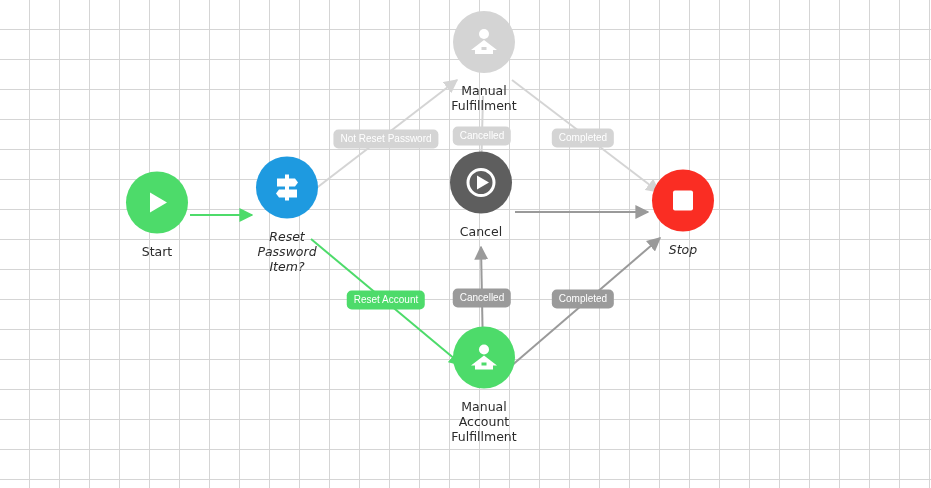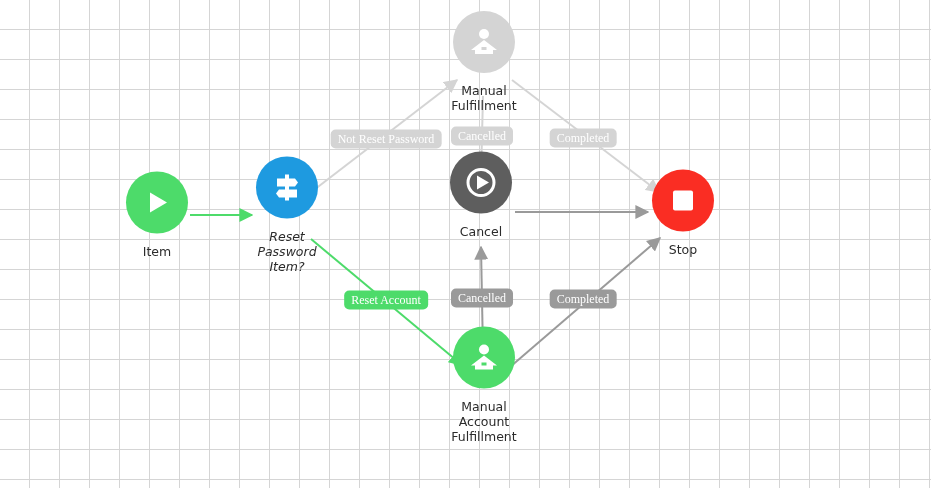--- a/index.html
+++ b/index.html
@@ -54,23 +54,23 @@
     white-space: pre-line;
     letter-spacing: 0px;
   }
   .node-label.muted { color: #2b2b2b; }
 
   .edge-label {
     position: absolute;
     transform: translate(-50%, -50%);
     border-radius: 5px;
     padding: 3px 7px 4px 7px;
-    font-size: 12px;
+    font-size: 10px;
     line-height: 12px;
-    font-family: Liberation Serif, serif;
+    font-family: Liberation Sans, sans-serif;
     color: #ffffff;
     white-space: nowrap;
     letter-spacing: 0px;
   }
 </style>
 </head>
 <body>
 
 <div id="canvas">
 
@@ -103,21 +103,21 @@
 
     <path stroke="#9a9a9a" stroke-width="2" fill="none" marker-end="url(#arrow-mid)" d="M 510 367 L 660 238"></path>
   </svg>
 
   <div class="node" style="left:157px; top:215px;">
     <div class="node-circle" style="background:#4ddb6a;">
       <svg width="30" height="30" viewBox="0 0 30 30">
         <path d="M 8 5 L 25 15 L 8 25 Z" fill="#ffffff"></path>
       </svg>
     </div>
-    <div class="node-label">Item</div>
+    <div class="node-label">Start</div>
   </div>
 
   <div class="node" style="left:287px; top:215px;font-style:italic;">
     <div class="node-circle" style="background:#1e9ae0;">
       <svg width="34" height="34" viewBox="0 0 34 34">
         <rect x="15" y="4" width="4" height="26" fill="#ffffff"></rect>
         <path d="M 7 8 L 25 8 L 28 12 L 25 16 L 7 16 Z" fill="#ffffff"></path>
         <path d="M 27 19 L 9 19 L 6 23 L 9 27 L 27 27 Z" fill="#ffffff"></path>
       </svg>
     </div>
@@ -141,21 +141,21 @@
   <div class="node" style="left:481px; top:195px;justify-content:space-between;">
     <div class="node-circle" style="background:#5e5e5e;">
       <svg width="34" height="34" viewBox="0 0 34 34">
         <circle cx="17" cy="17" r="13" fill="none" stroke="#ffffff" stroke-width="3"></circle>
         <path d="M 13 10 L 25 17 L 13 24 Z" fill="#ffffff"></path>
       </svg>
     </div>
     <div class="node-label">Cancel</div>
   </div>
 
-  <div class="node" style="left:683px; top:213px;">
+  <div class="node" style="left:683px; top:213px;font-style:italic;">
     <div class="node-circle" style="background:#fa2d23;">
       <svg width="30" height="30" viewBox="0 0 30 30">
         <rect x="5" y="5" width="20" height="20" rx="2" fill="#ffffff"></rect>
       </svg>
     </div>
     <div class="node-label">Stop</div>
   </div>
 
   <div class="node" style="left:484px; top:385px;">
     <div class="node-circle" style="background:#4ddb6a;">

